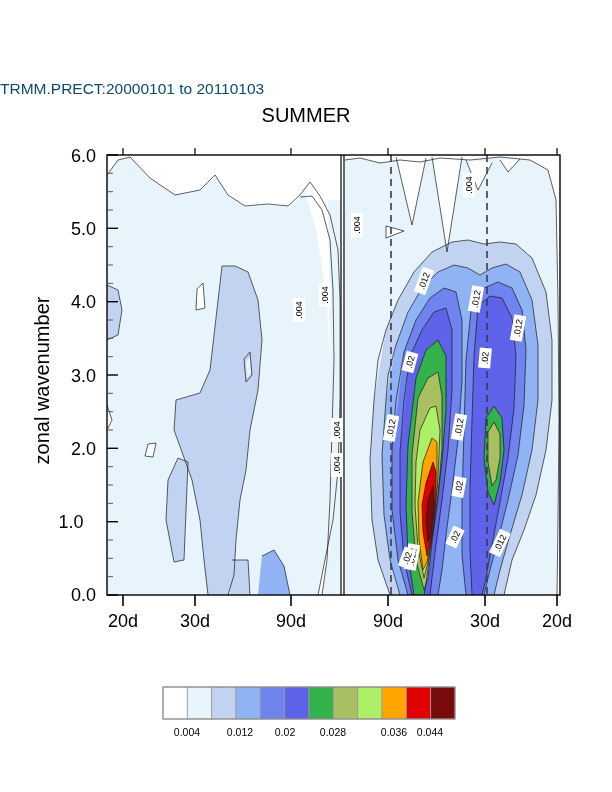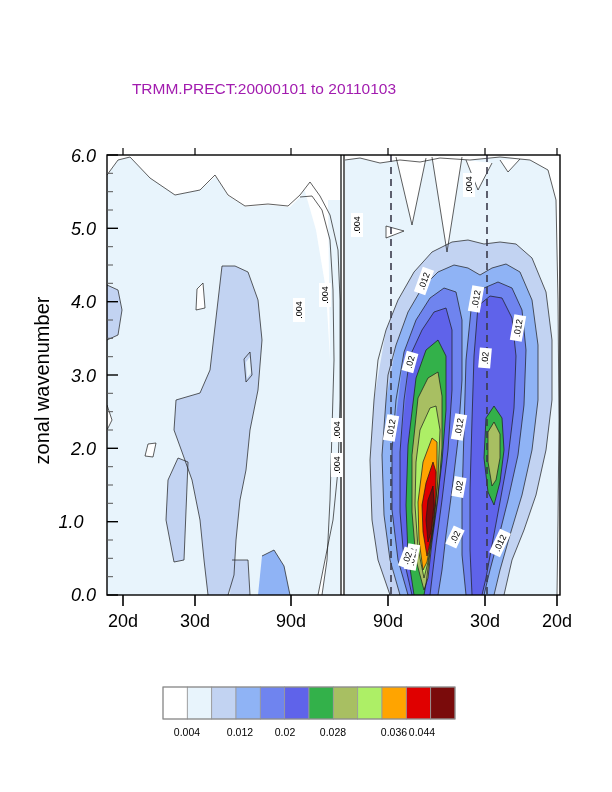--- a/index.html
+++ b/index.html
@@ -3,60 +3,61 @@
 <meta charset="utf-8">
 <style>
   html,body{margin:0;padding:0;}
   body{
     width:612px;height:792px;background:#ffffff;
     font-family:"Liberation Sans", sans-serif;
     position:relative;overflow:hidden;
   }
   .fig{position:absolute;left:0;top:0;width:612px;height:792px;}
   .ttl1{
-    position:absolute;width:528px;text-align:center;top:80px;
-    font-size:15.5px;color:#a21caf;letter-spacing:0px;
+    position:absolute;width:528px;text-align:left;top:80px;
+    font-size:15.5px;color:#0c4a6e;letter-spacing:0px;
   }
   .ttl2{
     position:absolute;width:612px;text-align:center;top:104px;
     font-size:20px;color:#000;
   }
   .ylab{
     position:absolute;
     left:-168px;top:369px;
     width:420px;text-align:center;
     transform:rotate(-90deg);
     transform-origin:50% 50%;
     font-size:20px;color:#000;
   }
   .xtick{
     position:absolute;font-size:18px;color:#000;
     text-align:center;width:60px;top:611px;
   }
   .ytick{
     position:absolute;font-size:18px;color:#000;
-    text-align:right;width:50px;font-style:italic;
+    text-align:right;width:50px;
   }
   .cbunits{
     position:absolute;width:612px;text-align:center;top:662px;
     font-size:9px;color:#000;
   }
   .cblab{
     position:absolute;font-size:10.5px;color:#000;
     text-align:center;width:60px;top:726px;
   }
   svg{display:block;}
   .clabel{font-size:9px;fill:#000;font-family:"Liberation Sans", sans-serif;}
 </style>
 </head>
 <body>
 
 <div class="fig">
 
   <div class="ttl1">TRMM.PRECT:20000101 to 20110103</div>
+  <div class="ttl2">SUMMER</div>
 
   <div class="ylab">zonal wavenumber</div>
 
   <div class="ytick" style="left:46px;top:146px;">6.0</div>
   <div class="ytick" style="left:46px;top:219px;">5.0</div>
   <div class="ytick" style="left:46px;top:292px;">4.0</div>
   <div class="ytick" style="left:46px;top:366px;">3.0</div>
   <div class="ytick" style="left:46px;top:439px;">2.0</div>
   <div class="ytick" style="left:46px;top:512px;text-align:center;">1.0</div>
   <div class="ytick" style="left:46px;top:585px;text-align:right;">0.0</div>
@@ -340,15 +341,15 @@
       <rect x="430.67" y="5" width="24.33" height="32" fill="#7a0b0b" stroke="#999" stroke-width="0.8"></rect>
       <rect x="163" y="5" width="292" height="32" fill="none" stroke="#888" stroke-width="1"></rect>
     </g>
   </svg>
 
   <div class="cblab" style="left:157px;">0.004</div>
   <div class="cblab" style="left:210px;">0.012</div>
   <div class="cblab" style="left:255px;">0.02</div>
   <div class="cblab" style="left:303px;">0.028</div>
   <div class="cblab" style="left:364px;">0.036</div>
-  <div class="cblab" style="left:392px;">0.044</div>
+  <div class="cblab" style="left:400px;">0.044</div>
 
 </div>
 
 </body></html>

